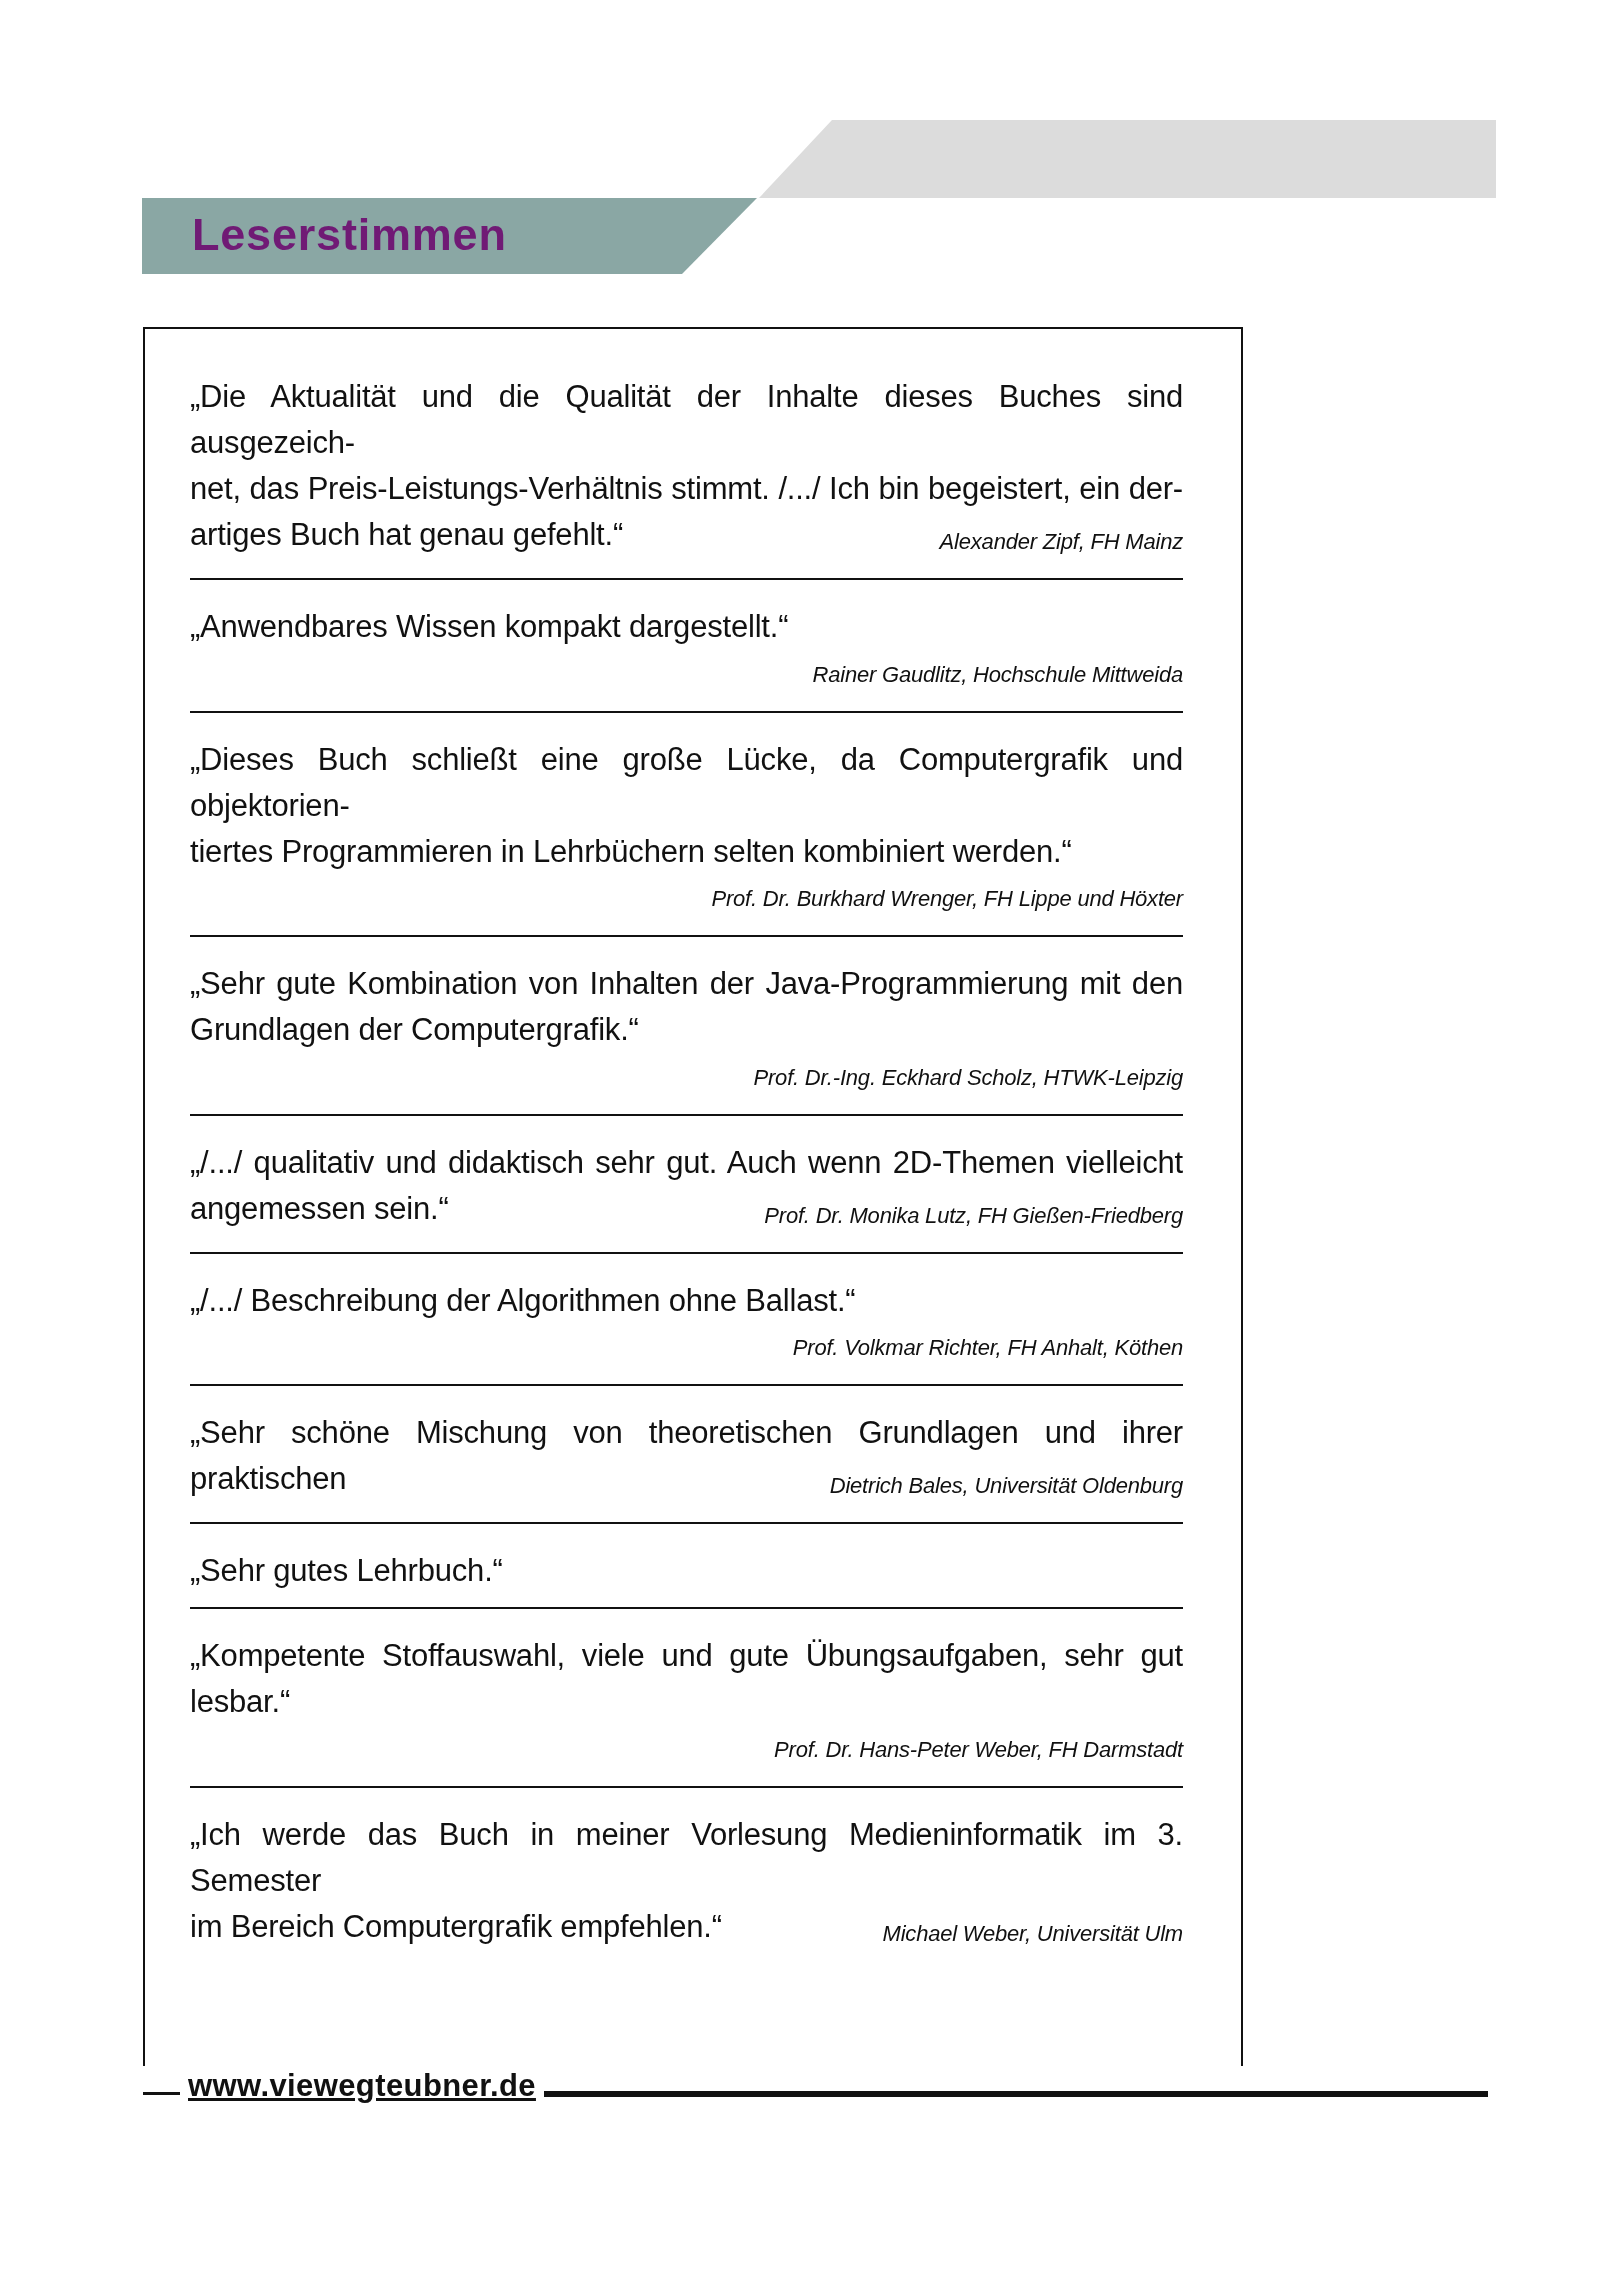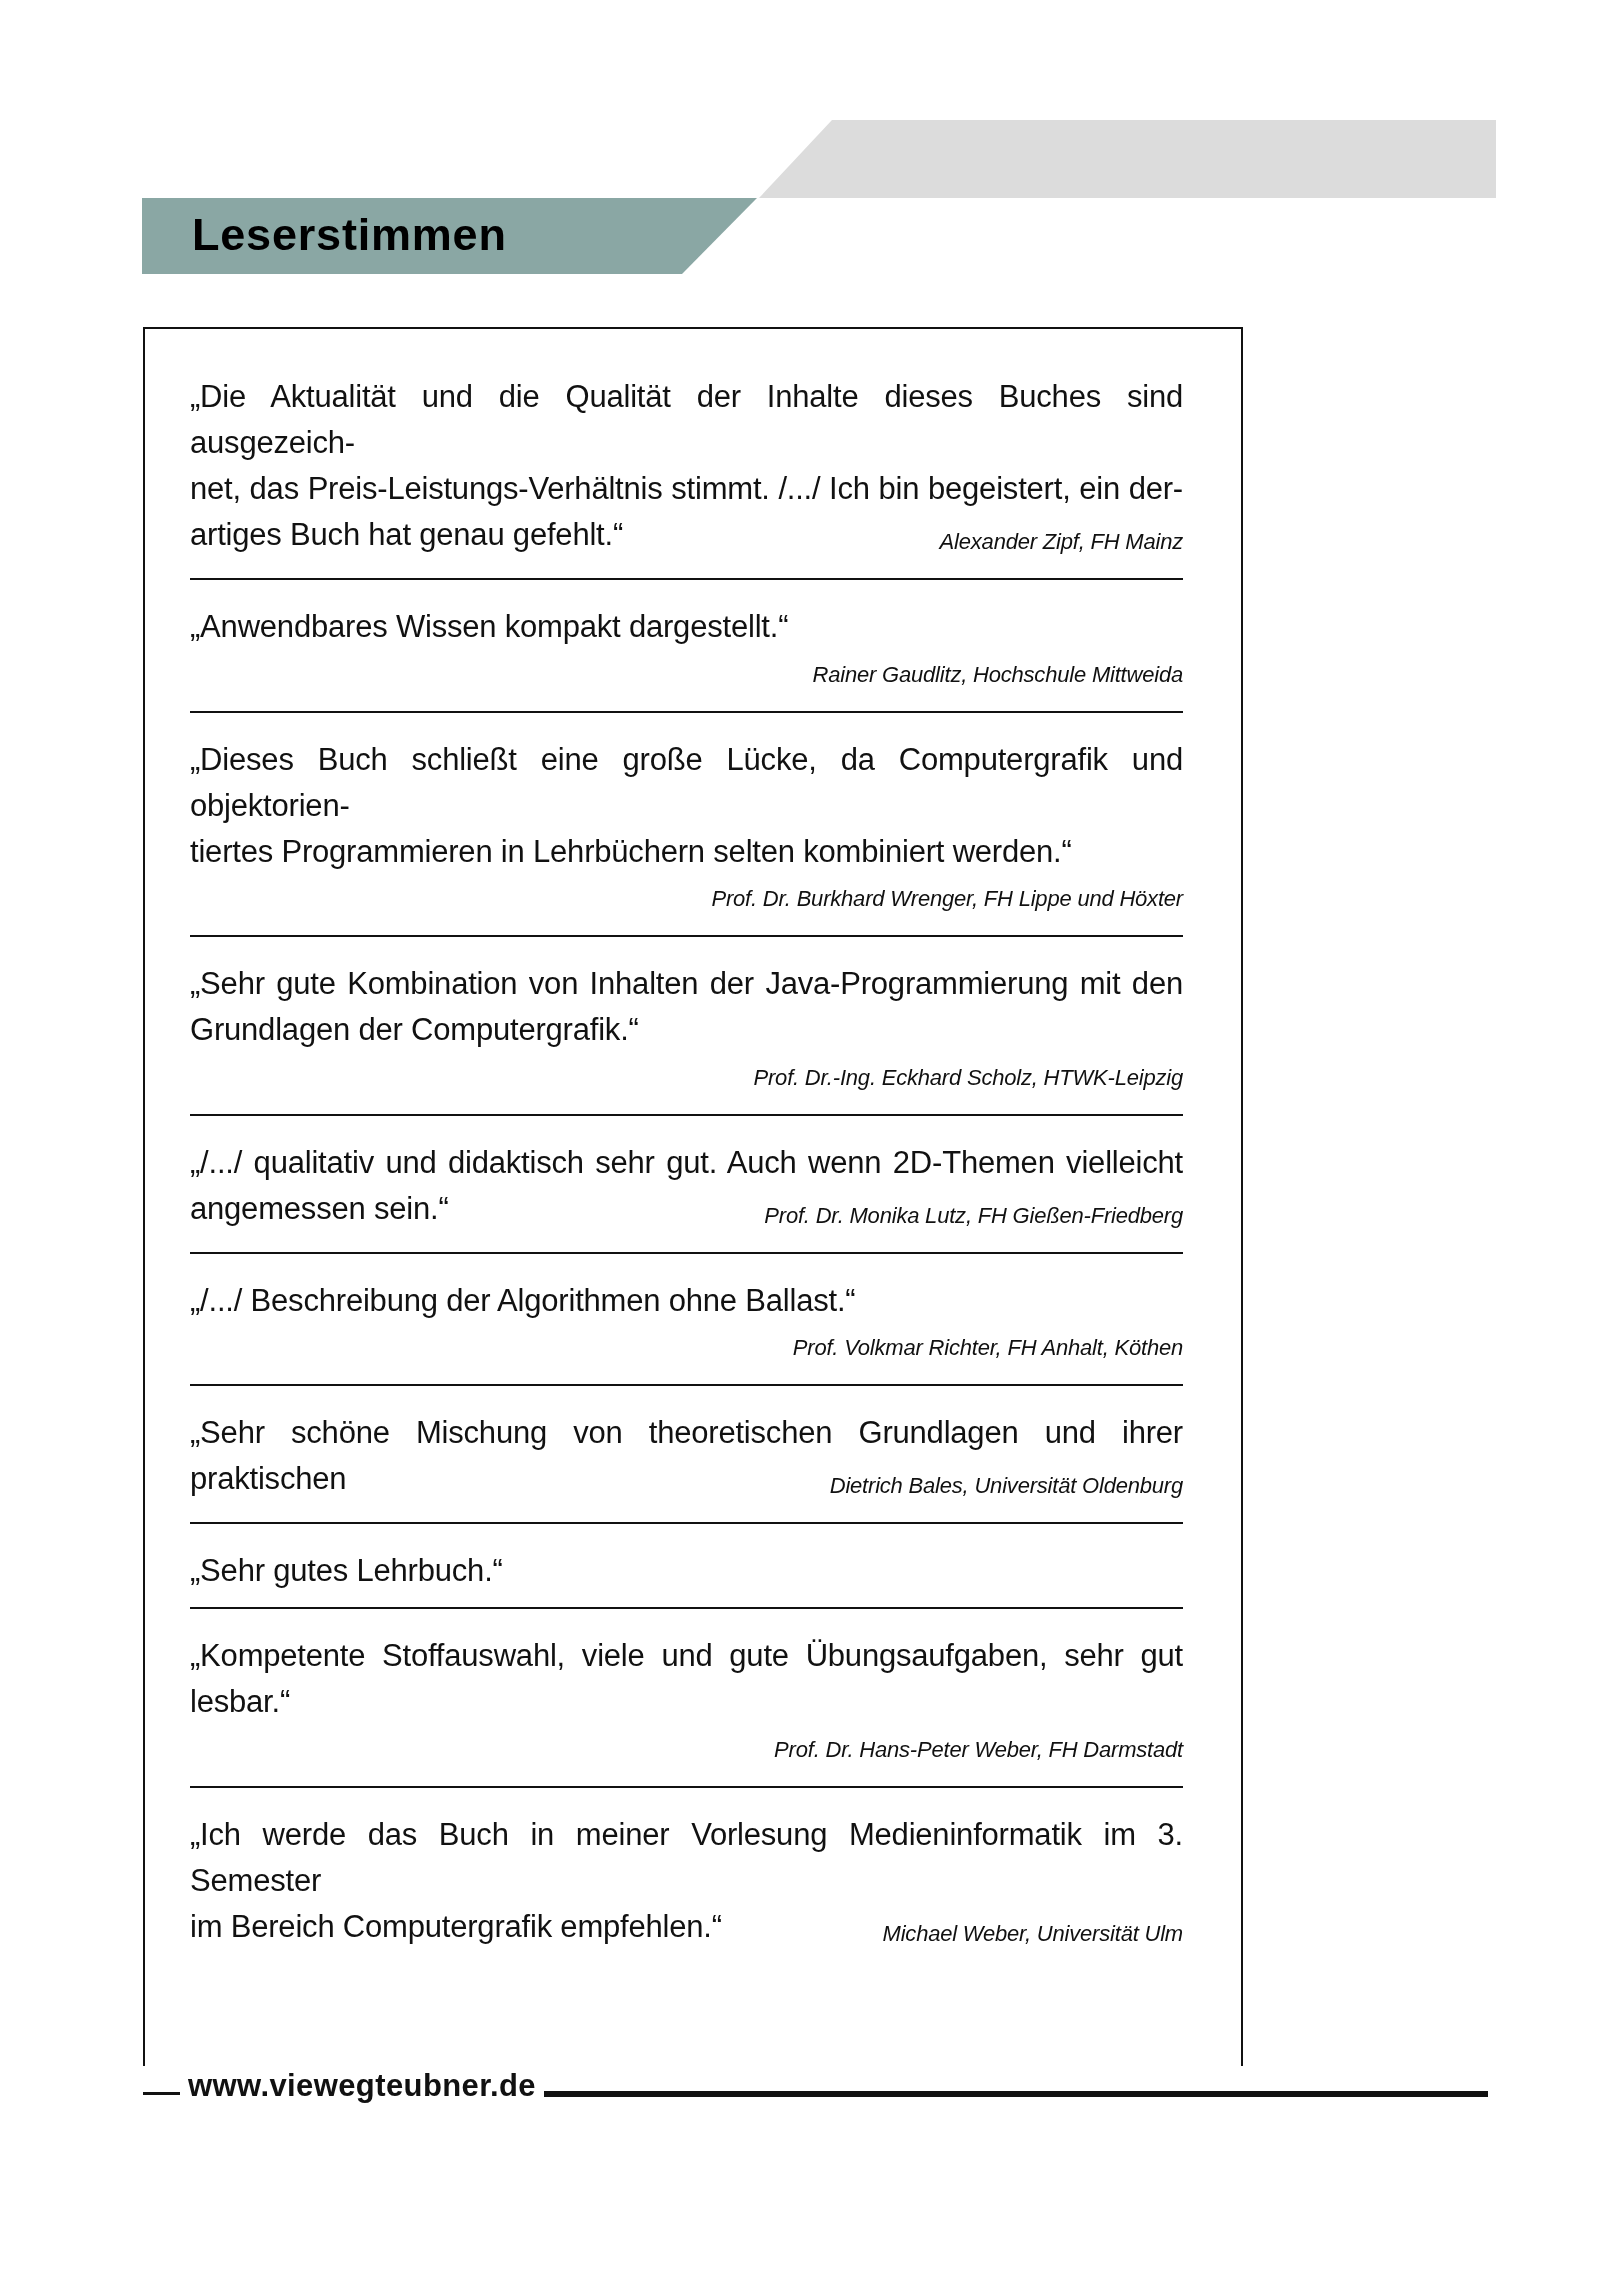--- a/index.html
+++ b/index.html
@@ -17,21 +17,21 @@
     position:absolute;left:759px;top:120px;width:737px;height:78px;
     background:var(--gray);
     clip-path:polygon(73px 0,100% 0,100% 100%,0 100%);
   }
   .banner-teal{
     position:absolute;left:142px;top:198px;width:615px;height:76px;
     background:var(--teal);
     clip-path:polygon(0 0,100% 0,calc(100% - 75px) 100%,0 100%);
   }
   .page-title{
-    color:#000000;font-weight:bold;font-size:45px;line-height:74px;
+    color:#701a75;font-weight:bold;font-size:45px;line-height:74px;
     padding-left:50px;letter-spacing:0.8px;white-space:nowrap;
   }
   
   .qbox{
     position:absolute;left:143px;top:327px;width:1100px;height:1749px;
     border:2.4px solid var(--ink);border-bottom:none;box-sizing:border-box;
     padding:45px 58px 0 45px;overflow:hidden;
   }
   .quote{margin:0 0 13px 0;}
   .qline{
@@ -49,21 +49,21 @@
     border:none;border-top:2.4px solid var(--ink);margin:0 0 24px 0;height:0;
   }
   
   .pfooter{
     position:absolute;left:143px;top:2066px;width:1345px;height:37px;
     display:flex;align-items:flex-end;background:#ffffff;
   }
   .stub{width:37px;height:3.2px;background:var(--ink);margin-bottom:8px;}
   .furl{
     font-size:31px;font-weight:bold;line-height:35px;margin:0 8px 0 8px;
-    letter-spacing:0.4px;white-space:nowrap;font-stretch:condensed;
+    letter-spacing:0.4px;white-space:nowrap;font-stretch:condensed;text-decoration:underline;
   }
   .fline{flex:1;height:5.6px;background:var(--ink);margin-bottom:6.4px;}
 </style>
 </head>
 <body>
 
 <div class="banner-gray"></div>
 <div class="banner-teal">
   <div class="page-title">Leserstimmen</div>
 </div>

